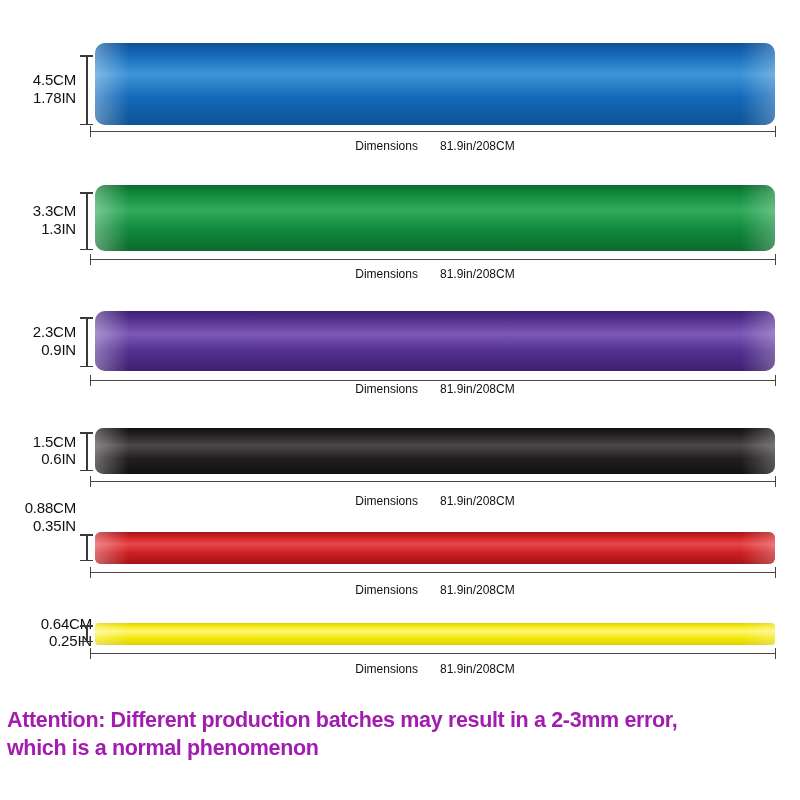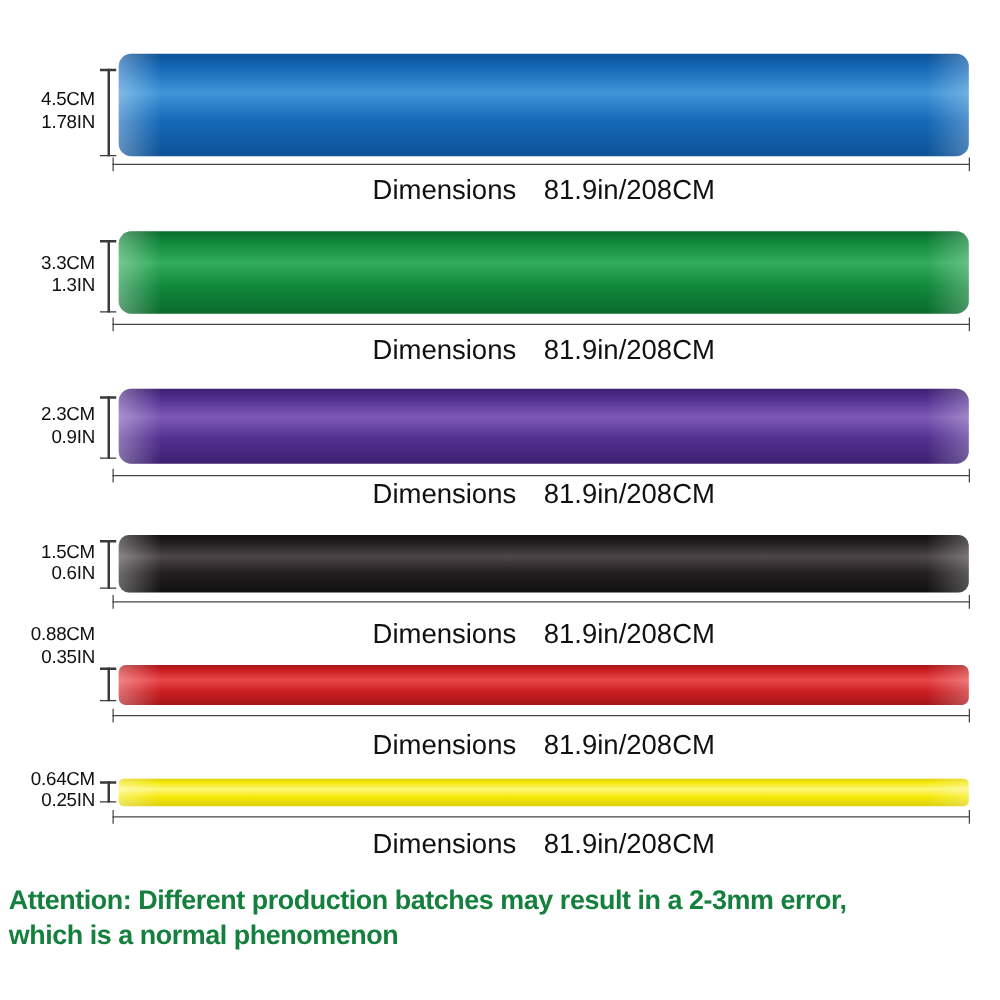--- a/index.html
+++ b/index.html
@@ -101,21 +101,21 @@
   }
   .hdim .tick.left  { left: 0; }
   .hdim .tick.right { right: 0; }
 
   
   .length-caption {
     position: absolute;
     left: 95px;
     width: 680px;
     text-align: center;
-    font-size: 22px;
+    font-size: 12px;
     color: #111111;
     white-space: nowrap;
   }
   .length-caption .cap-label { margin-right: 22px; }
 
   
   #attention-notice {
     position: absolute;
     left: 7px;
     top: 706px;
@@ -231,21 +231,21 @@
           <div style="position: absolute; right: 0px; top: 0px; bottom: 0px; width: 34px; border-radius: 0px 5.76px 5.76px 0px; background: linear-gradient(to left, rgba(255, 255, 255, 0.26), rgba(255, 255, 255, 0));"></div>
         </div>
         <div class="hdim" style="top: 567px;">
           <div class="rule"></div>
           <div class="tick left"></div>
           <div class="tick right"></div>
         </div>
         <div class="length-caption" style="top: 583px;"><span class="cap-label">Dimensions</span><span class="cap-value">81.9in/208CM</span></div>
       </div>
       <div class="band-row" style="top: 0px;">
-        <div class="thickness-labels" style="top: 614.5px;">
+        <div class="thickness-labels" style="top: 614.5px; margin-left: 16px;">
           <span class="cm-val">0.64CM</span>
           <span class="in-val">0.25IN</span>
         </div>
         <div class="vdim" style="top: 625px; height: 17px;">
           <div class="stem"></div>
           <div class="cap top"></div>
           <div class="cap bottom"></div>
         </div>
         <div class="band" style="top: 623px; height: 22px; background: linear-gradient(rgb(221, 208, 7) 0%, rgb(245, 233, 10) 14%, rgb(253, 247, 122) 38%, rgb(245, 233, 10) 66%, rgb(221, 208, 7) 100%); border-radius: 4px;">
           <div style="position: absolute; left: 0px; top: 0px; bottom: 0px; width: 34px; border-radius: 4px 0px 0px 4px; background: linear-gradient(to right, rgba(255, 255, 255, 0.34), rgba(255, 255, 255, 0));"></div>
@@ -253,18 +253,18 @@
         </div>
         <div class="hdim" style="top: 648px;">
           <div class="rule"></div>
           <div class="tick left"></div>
           <div class="tick right"></div>
         </div>
         <div class="length-caption" style="top: 662px;"><span class="cap-label">Dimensions</span><span class="cap-value">81.9in/208CM</span></div>
       </div>
     </div>
 
-  <div id="attention-notice" style="color: #15803d;">
+  <div id="attention-notice" style="color: #a21caf;">
     <div>Attention: Different production batches may result in a 2-3mm error,</div>
     <div>which is a normal phenomenon</div>
   </div>
 
 </div>
 
 </body></html>

